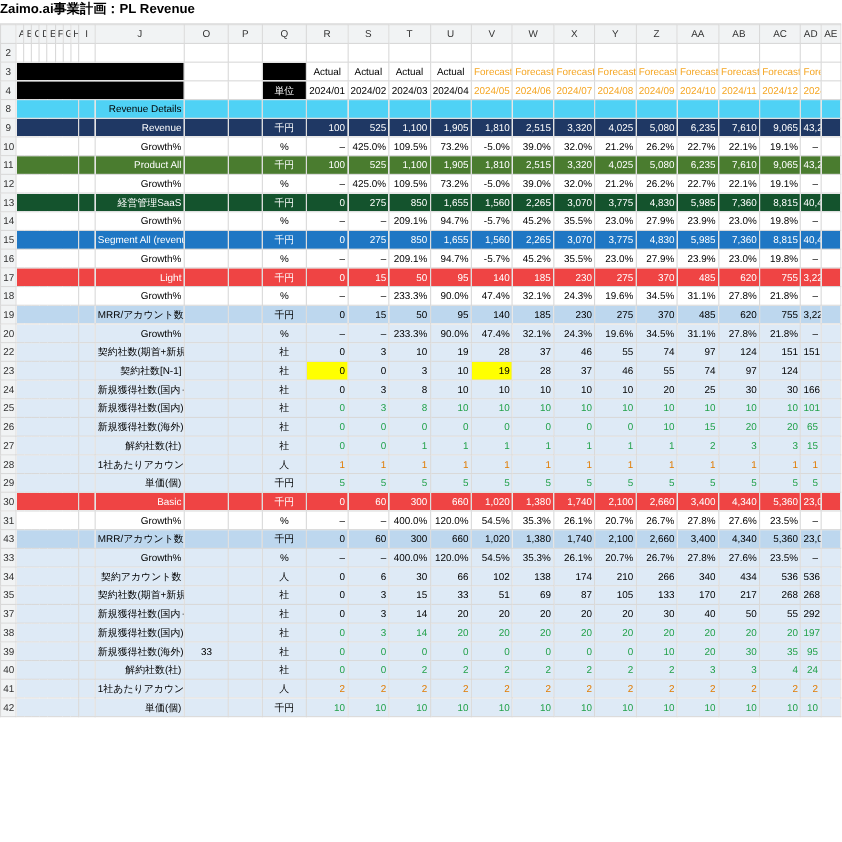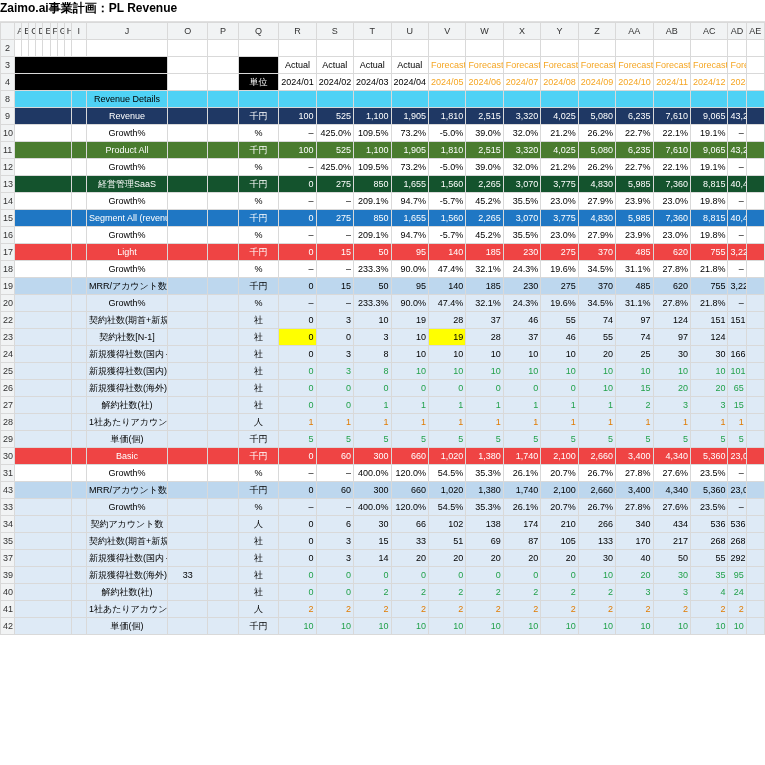--- a/index.html
+++ b/index.html
@@ -56,21 +56,21 @@
     align-items: flex-start;
     padding-left: 0;
     font-weight: bold;
     font-size: 12px;
     background: #ffffff;
     border-bottom: 1px solid #e0e0e0;
   }
   
   .c-num { text-align: right; }
   .c-ctr { text-align: center; }
-  .c-left { text-align: center; margin-top: 28px; }
+  .c-left { text-align: right; margin-top: 28px; }
   .blackrow { background: #000000; color: #ffffff; }
   .cyan { background: #4fd2f5; font-weight: bold; }
   .navy { background: #1f3864; color: #ffffff; font-weight: bold; }
   .green { background: #4a7c2f; color: #ffffff; font-weight: bold; }
   .green-d { background: #14532d; color: #ffffff; font-weight: bold; }
   .blue { background: #1f77c4; color: #ffffff; font-weight: bold; }
   .blue2 { background: #ef4444; color: #ffffff; font-weight: bold; }
   .lblue { background: #bdd7ee; }
   .llblue { background: #deeaf6; }
   .white { background: #ffffff; }
@@ -865,20 +865,43 @@
             <td class="llblue c-num">20</td>
             <td class="llblue c-num">20</td>
             <td class="llblue c-num">30</td>
             <td class="llblue c-num">40</td>
             <td class="llblue c-num">50</td>
             <td class="llblue c-num">55</td>
             <td class="llblue c-num">292</td>
             <td class="llblue"></td>
           </tr>
           <tr>
+            <td class="rowhdr">38</td>
+            <td class="llblue" colspan="8"></td>
+            <td class="llblue"></td>
+            <td class="llblue c-left indent4">新規獲得社数(国内)</td>
+            <td class="llblue c-ctr"></td>
+            <td class="llblue"></td>
+            <td class="llblue c-ctr">社</td>
+            <td class="llblue c-num tgreen">0</td>
+            <td class="llblue c-num tgreen">3</td>
+            <td class="llblue c-num tgreen">14</td>
+            <td class="llblue c-num tgreen">20</td>
+            <td class="llblue c-num tgreen">20</td>
+            <td class="llblue c-num tgreen">20</td>
+            <td class="llblue c-num tgreen">20</td>
+            <td class="llblue c-num tgreen">20</td>
+            <td class="llblue c-num tgreen">20</td>
+            <td class="llblue c-num tgreen">20</td>
+            <td class="llblue c-num tgreen">20</td>
+            <td class="llblue c-num tgreen">20</td>
+            <td class="llblue c-num tgreen">197</td>
+            <td class="llblue"></td>
+          </tr>
+          <tr>
             <td class="rowhdr">39</td>
             <td class="llblue" colspan="8"></td>
             <td class="llblue"></td>
             <td class="llblue c-left indent4">新規獲得社数(海外)</td>
             <td class="llblue c-ctr">33</td>
             <td class="llblue"></td>
             <td class="llblue c-ctr">社</td>
             <td class="llblue c-num tgreen">0</td>
             <td class="llblue c-num tgreen">0</td>
             <td class="llblue c-num tgreen">0</td>

